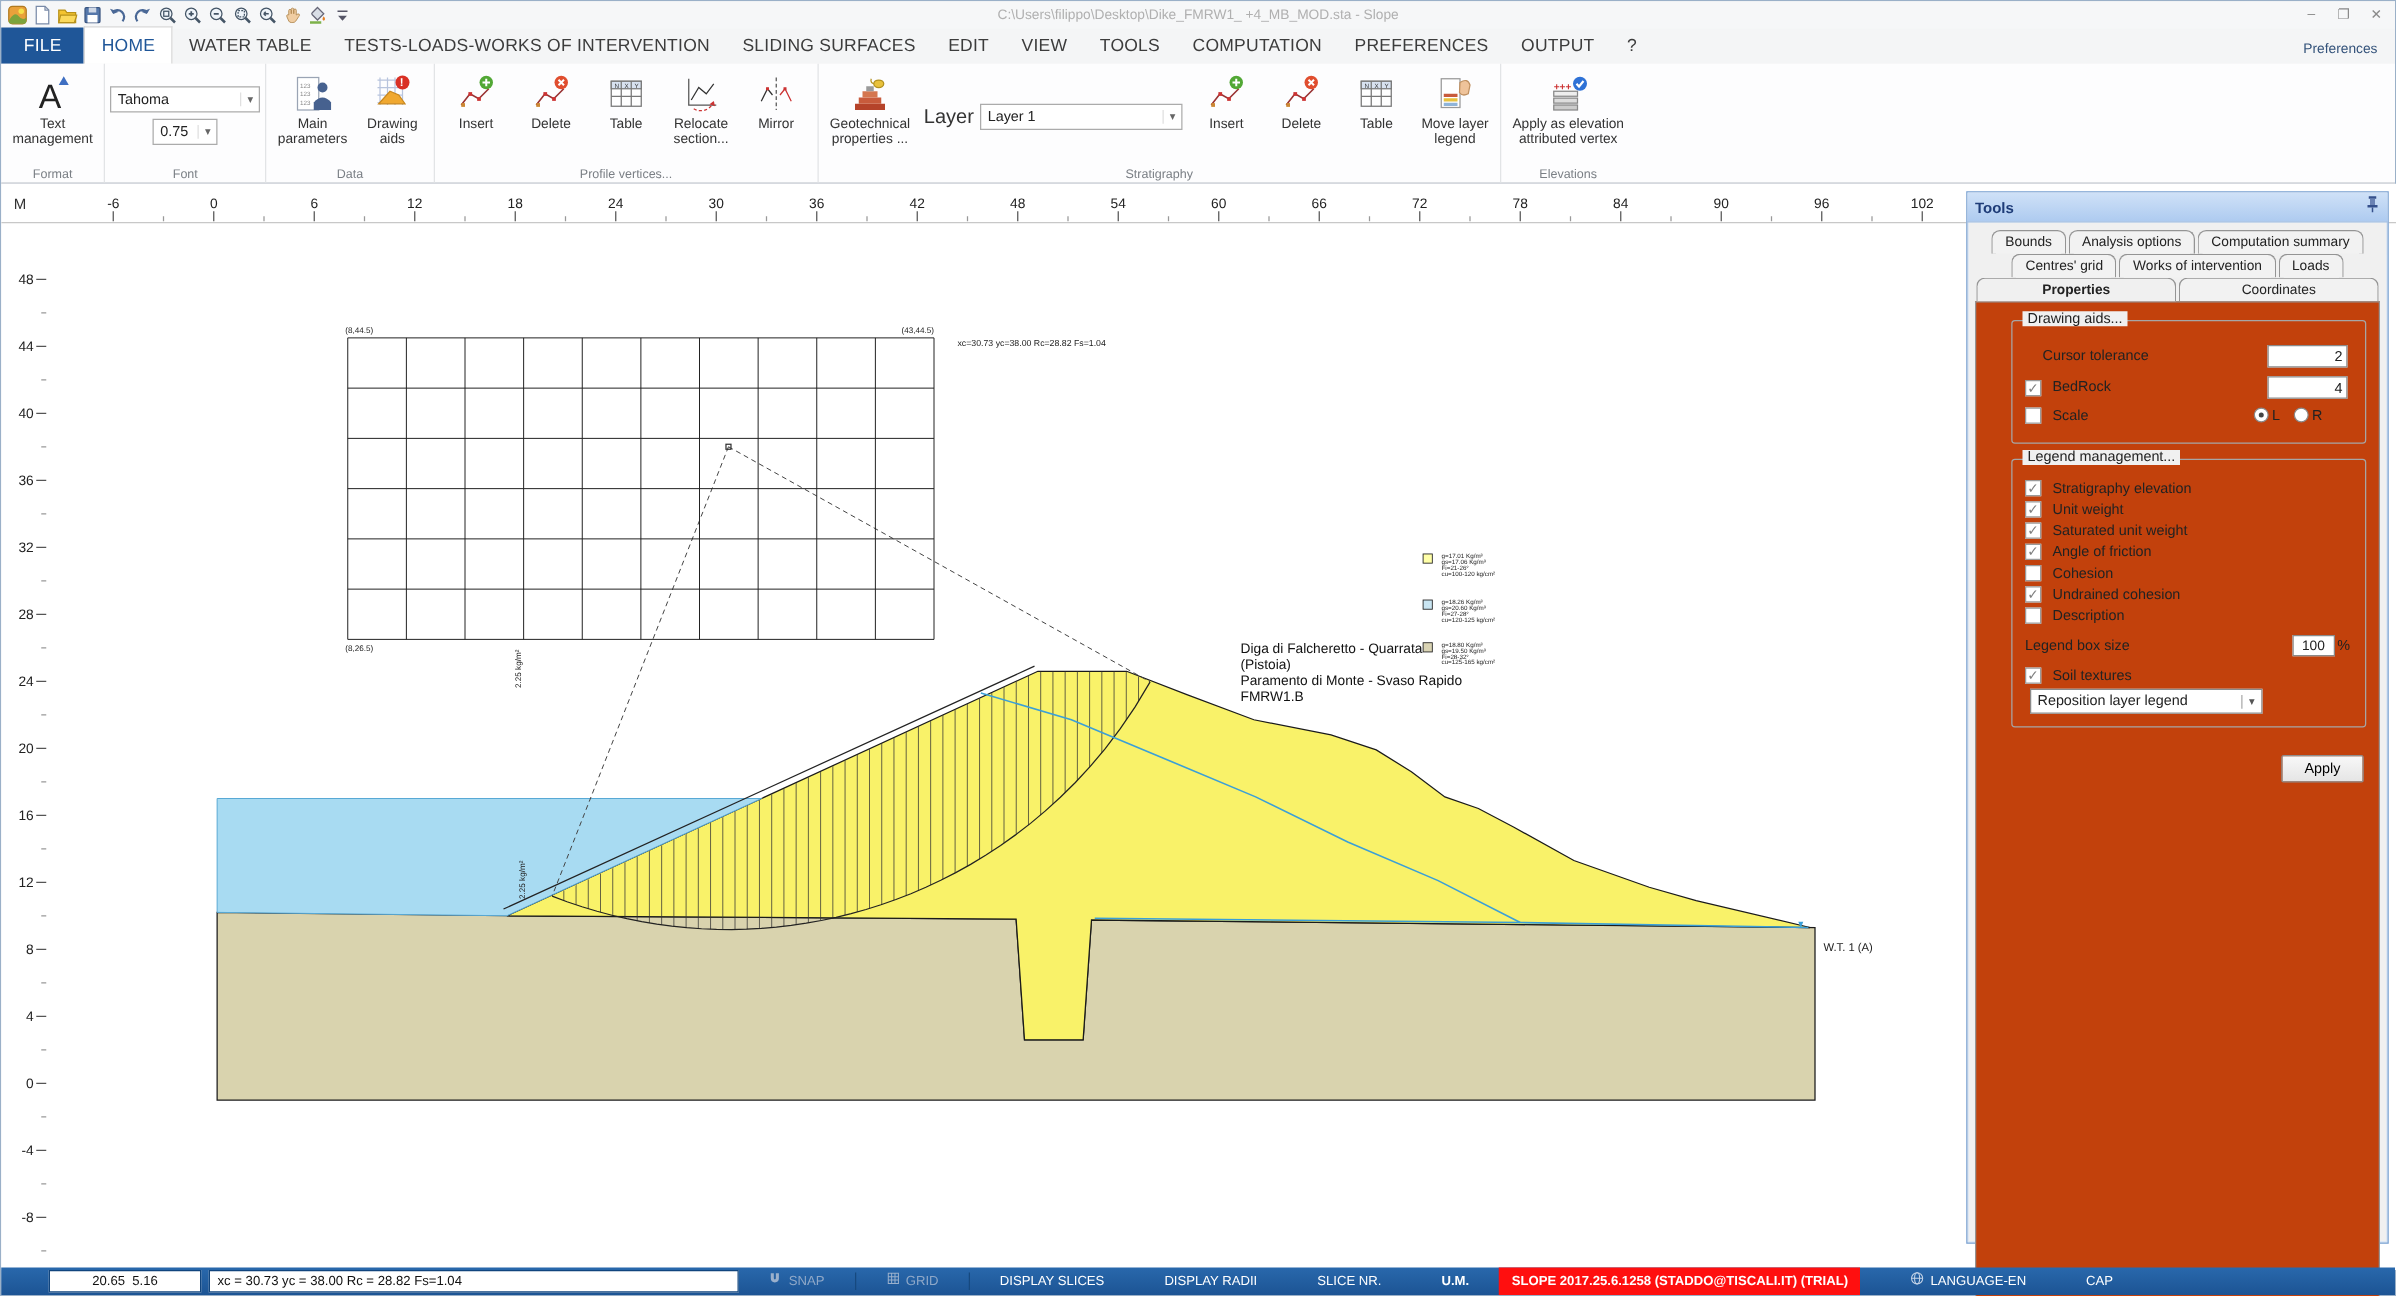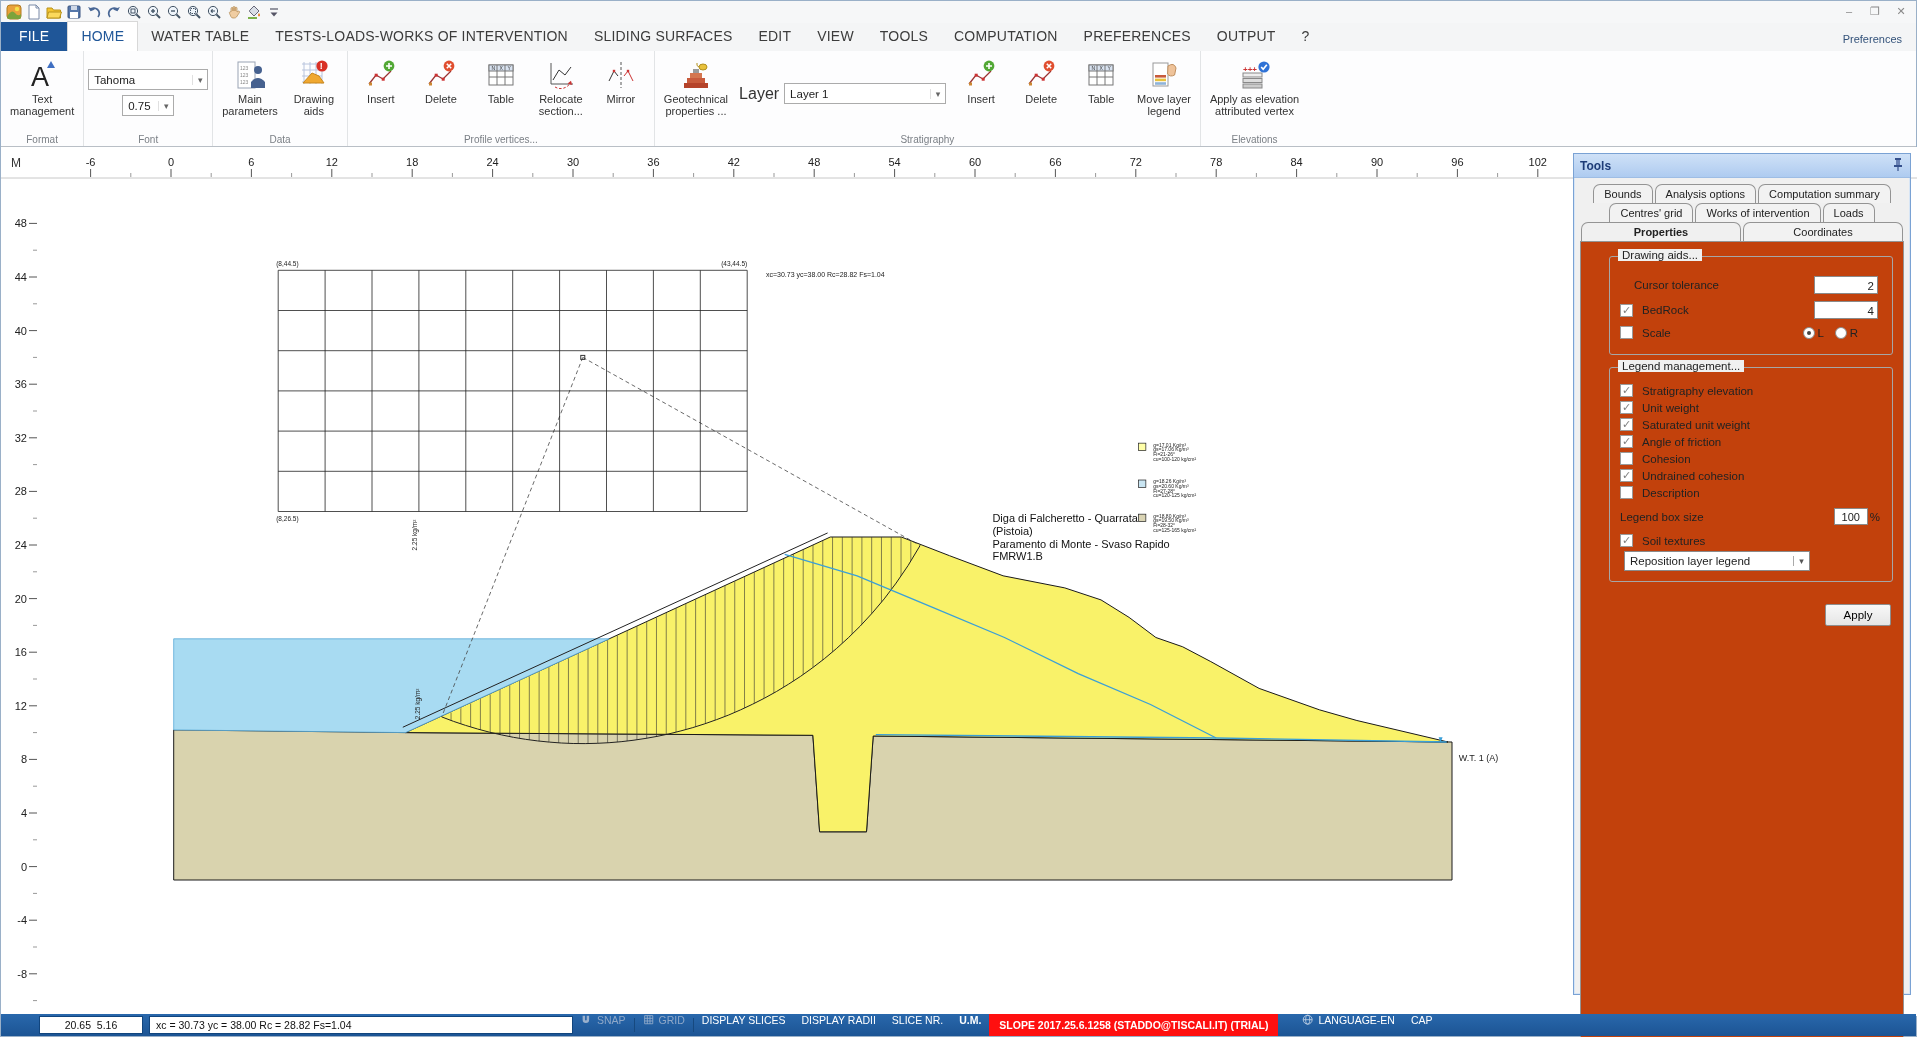--- a/index.html
+++ b/index.html
@@ -64,21 +64,21 @@
   .legend-list .frow { margin:4px 0; }
   .pct-input { width:34px; height:17px; border:1px solid #8a8a8a; background:#fff; font-size:11px; text-align:center; line-height:17px; }
   .dropdown { width:186px; height:20px; border:1px solid #8a8a8a; background:#fff; display:flex; align-items:center; font-size:11.5px; margin:4px 0 2px 4px; cursor:pointer; }
   .dropdown .dv { flex:1; padding:0 5px; color:#222; }
   .dropdown .da { width:16px; border-left:1px solid #aaa; text-align:center; color:#555; font-size:9px; }
   .apply-btn { position:absolute; right:12px; margin-top:10px; width:66px; height:22px; background:linear-gradient(#f8f8f8,#e5e5e5); border:1px solid #8e8e8e; border-radius:2px; font-size:11.5px; text-align:center; line-height:20px; cursor:pointer; }
 
   
   .statusbar { position:absolute; bottom:0; left:0; right:0; height:22px; background:linear-gradient(#2968ac,#1c5494); display:flex; align-items:center; font-size:10.5px; color:#fff; }
   .sbox { background:#fff; color:#111; border:1px solid #11457e; height:18px; line-height:16px; padding:0 6px; white-space:pre; }
-  .sitem { display:flex; gap:3px; padding:0 8px; height:100%; white-space:nowrap; }
+  .sitem { display:flex; align-items:center; gap:3px; padding:0 24px; height:100%; white-space:nowrap; }
   .sitem.dim { color:#8fa8c8; }
   .ssep { width:1px; height:14px; background:#16497f; }
   .sred { background:#ff0f0f; color:#fff; font-weight:bold; height:22px; display:flex; align-items:center; padding:0 10px; white-space:nowrap; }
   .sbold { font-weight:bold; }
 </style>
 </head>
 <body>
 
 <div class="app">
 
@@ -170,20 +170,21 @@
             <rect x="2" y="13" width="9" height="2" fill="#7db24a"></rect>
           </svg>
         </span>
         <span class="qicon">
           <svg width="16" height="16" viewBox="0 0 16 16">
             <line x1="4" y1="5" x2="12" y2="5" stroke="#556" stroke-width="1.2"></line>
             <path d="M4.5 8.5 h7 l-3.5 4 z" fill="#556"></path>
           </svg>
         </span>
       </div>
+    <div class="win-title">C:\Users\filippo\Desktop\Dike_FMRW1_ +4_MB_MOD.sta - Slope</div>
     <div class="win-controls">
       <div class="wbtn">–</div>
       <div class="wbtn">❐</div>
       <div class="wbtn">✕</div>
     </div>
   </div>
 
   <div class="menubar" id="menubar">
       <div class="menu-item file">FILE</div>
       <div class="menu-item active">HOME</div>
@@ -736,21 +737,21 @@
           <span class="dv">Reposition layer legend</span>
           <span class="da">▾</span>
         </div>
       </div>
 
       <div class="apply-btn">Apply</div>
     </div>
   </div>
 
   <div class="statusbar" id="statusbar">
-      <div class="sbox" style="margin-left:38px;width:104px;text-align:center;">20.65  5.16</div>
+      <div class="sbox" style="margin-left:38px;width:122px;text-align:center;">20.65  5.16</div>
       <div class="sbox" style="margin-left:6px;width:424px;">xc = 30.73 yc = 38.00 Rc = 28.82 Fs=1.04</div>
       <div class="sitem dim">
         <span><svg width="13" height="13" viewBox="0 0 16 16">
             <path d="M2 2 v5 a4 4 0 0 0 8 0 V2 h-3 v5 a1 1 0 0 1-2 0 V2 z" fill="#9ab0cc"></path>
           </svg></span>
         <span>SNAP</span>
       </div>
       <div class="ssep"></div>
       <div class="sitem dim">
         <span><svg width="13" height="13" viewBox="0 0 16 16">

